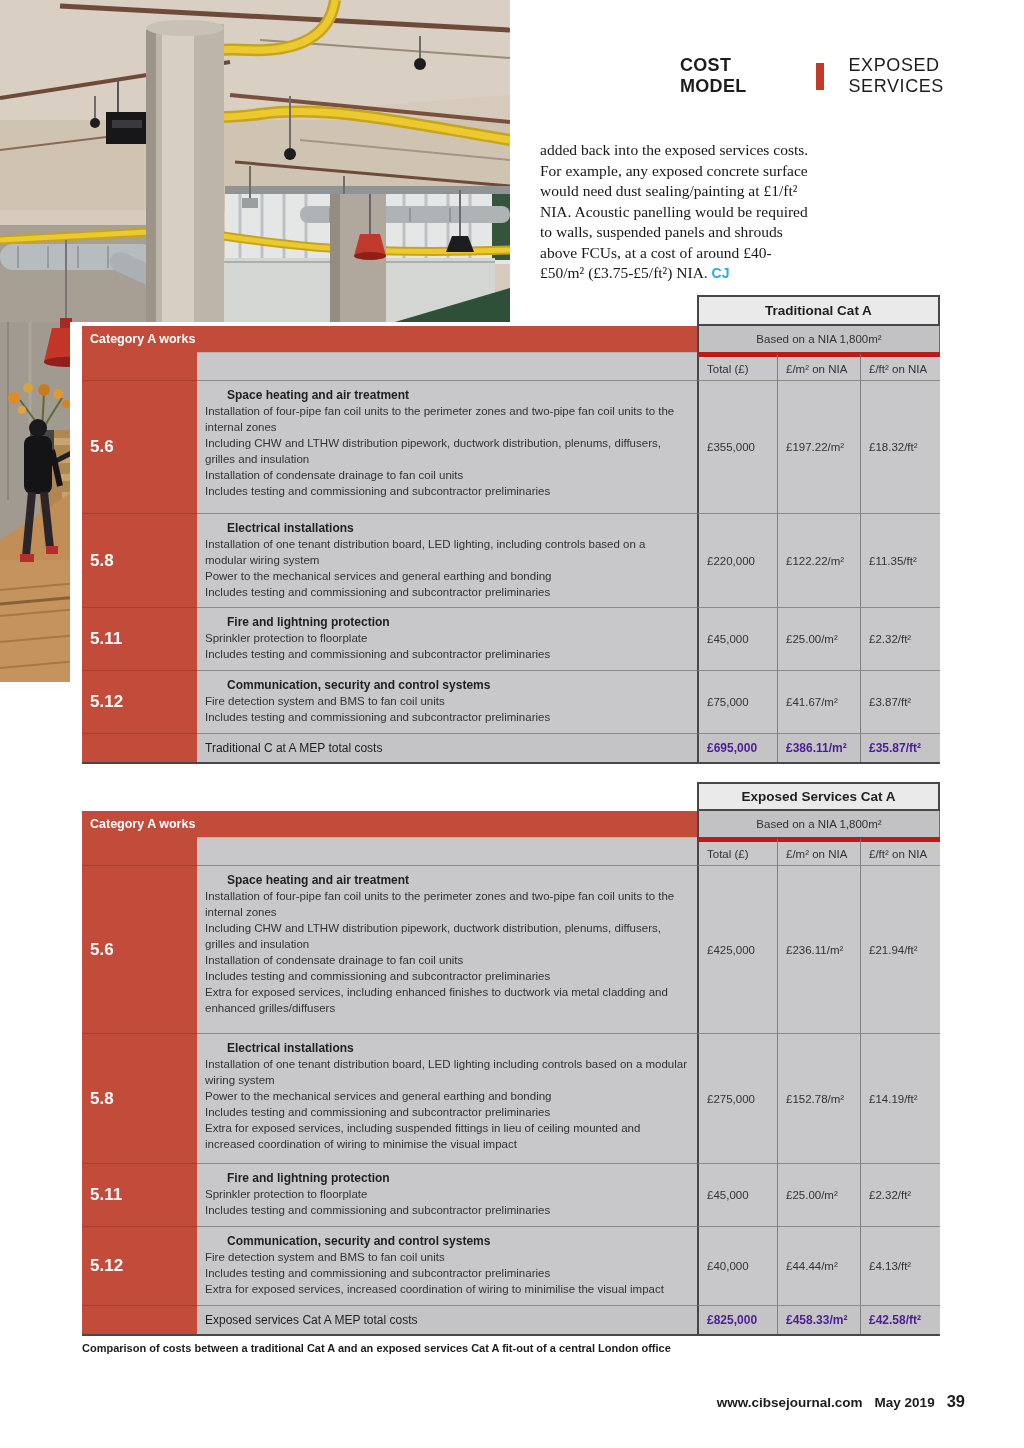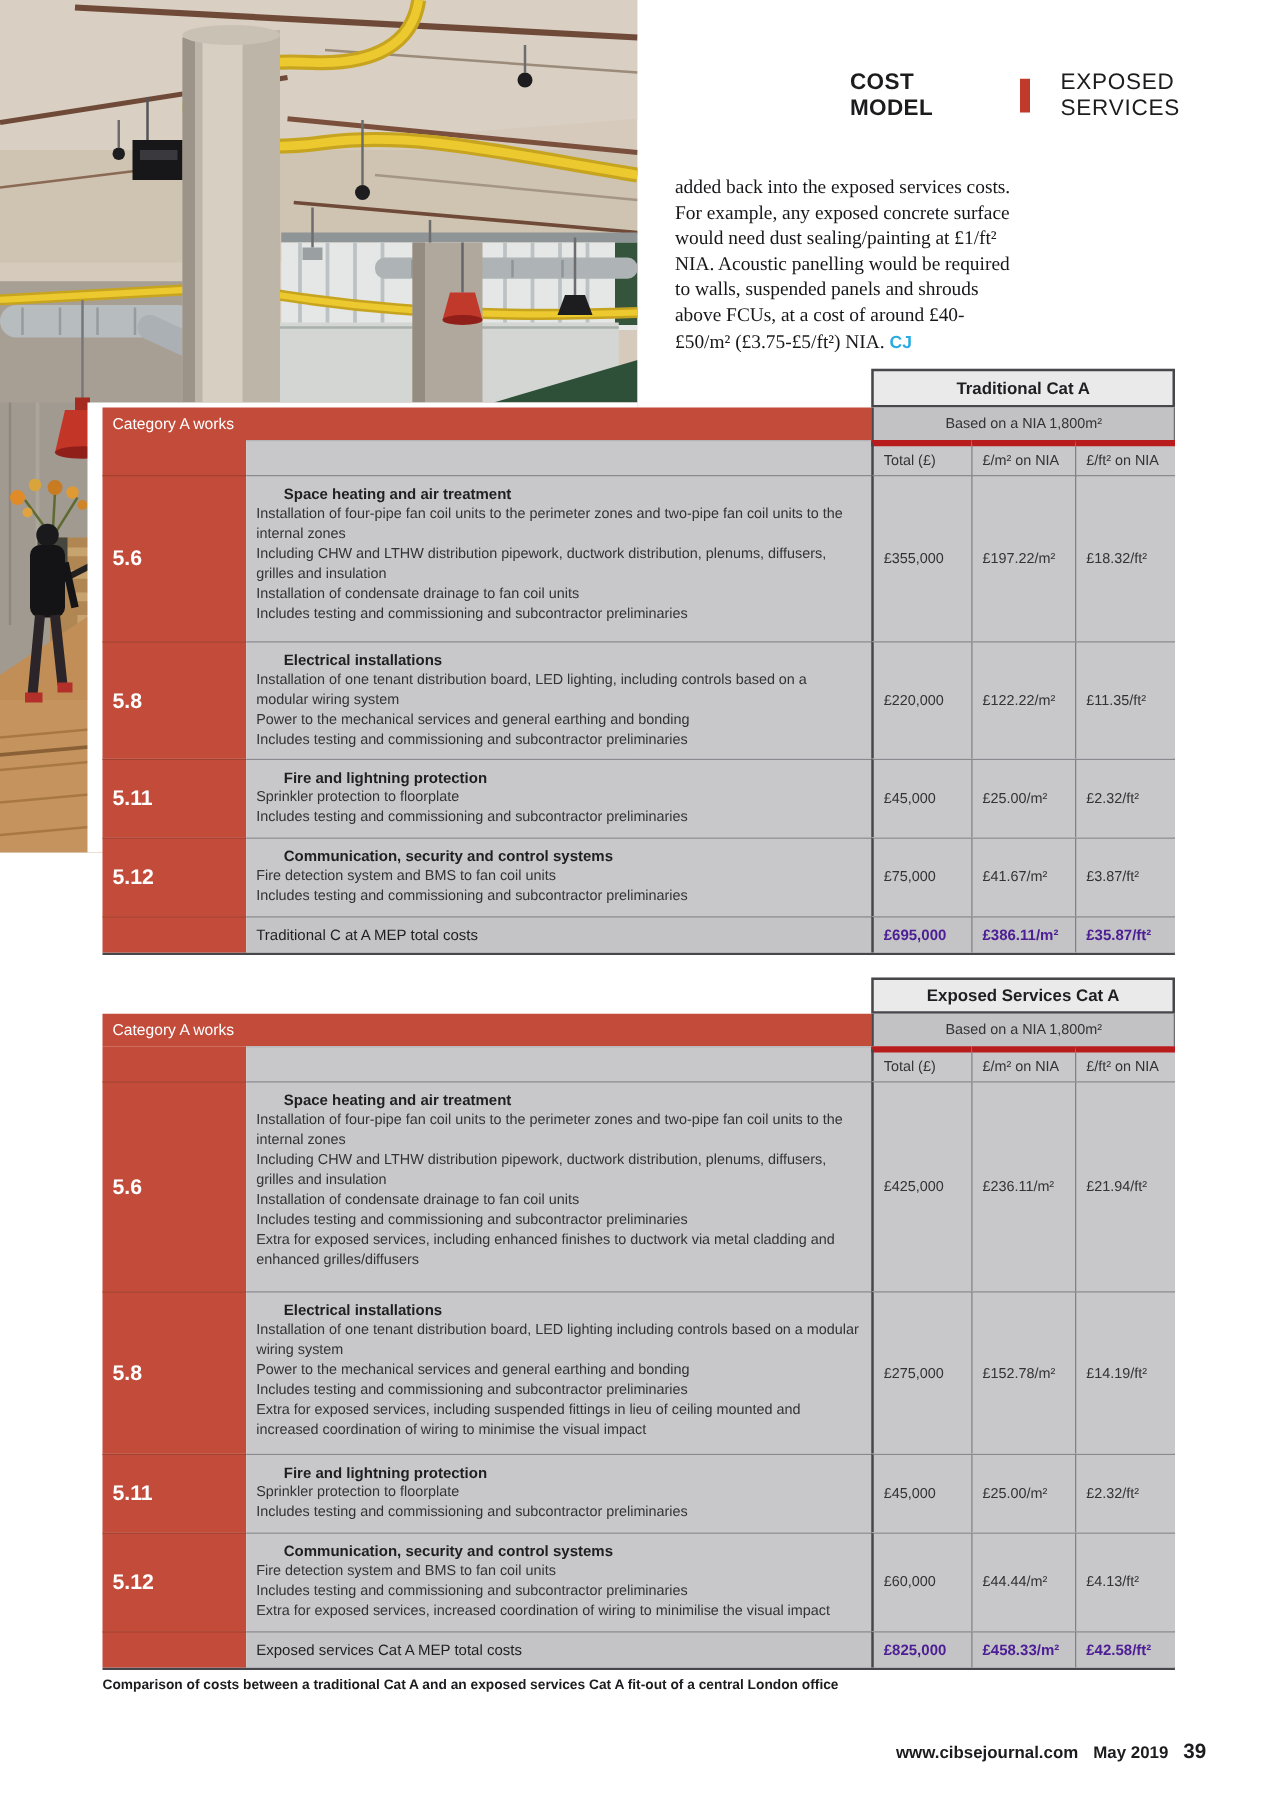--- a/index.html
+++ b/index.html
@@ -29,21 +29,21 @@
   .ctable{position:absolute;left:82px;width:858px;font-size:11.5px;color:#323237;}
   .ctable .t-titlerow{display:grid;grid-template-columns:615px 243px;}
   .ctable .t-titlebox{
     box-sizing:border-box;height:31px;background:#eaeaea;border:2px solid #46464b;
     display:flex;align-items:center;justify-content:center;
     font-size:13.5px;font-weight:700;color:#1f1f22;
   }
   .ctable .t-headrow{display:grid;grid-template-columns:615px 243px;}
   .ctable .corner{
     box-sizing:border-box;height:26px;background:#c24b3a;color:#ffffff;
-    font-weight:400;font-size:12.5px;display:flex;align-items:center;padding-left:8px;
+    font-weight:700;font-size:12.5px;display:flex;align-items:center;padding-left:8px;
   }
   .ctable .basis{
     box-sizing:border-box;height:26px;background:#c2c2c4;border-left:2px solid #46464b;
     border-right:1px solid #6d6d72;display:flex;align-items:center;justify-content:center;
   }
   .t-row{display:grid;grid-template-columns:115px 500px 80px 83px 80px;border-right:1px solid #6d6d72;}
   .t-row > div{box-sizing:border-box;}
   .cell-ref{background:#c24b3a;color:#ffffff;font-weight:700;font-size:17px;
     display:flex;align-items:center;padding-left:8px;}
   .cell-desc{background:#c8c8ca;padding:6px 8px 6px 8px;line-height:16px;}
@@ -396,21 +396,21 @@
   <div class="t-row body-row">
     <div class="cell-ref mh79">5.12</div>
     <div class="cell-desc mh79">
       <div class="desc-h">Communication, security and control systems</div>
       <div>
           <div class="desc-line">Fire detection system and BMS to fan coil units</div>
           <div class="desc-line">Includes testing and commissioning and subcontractor preliminaries</div>
           <div class="desc-line">Extra for exposed services, increased coordination of wiring to minimilise the visual impact</div>
         </div>
     </div>
-    <div class="cell-val v1">£60,000</div>
+    <div class="cell-val v1">£40,000</div>
     <div class="cell-val v2">£44.44/m²</div>
     <div class="cell-val v3">£4.13/ft²</div>
   </div>
 
   <div class="t-row body-row total-row">
     <div class="cell-ref"></div>
     <div class="cell-desc">Exposed services Cat A MEP total costs</div>
     <div class="cell-val v1">£825,000</div>
     <div class="cell-val v2">£458.33/m²</div>
     <div class="cell-val v3">£42.58/ft²</div>

